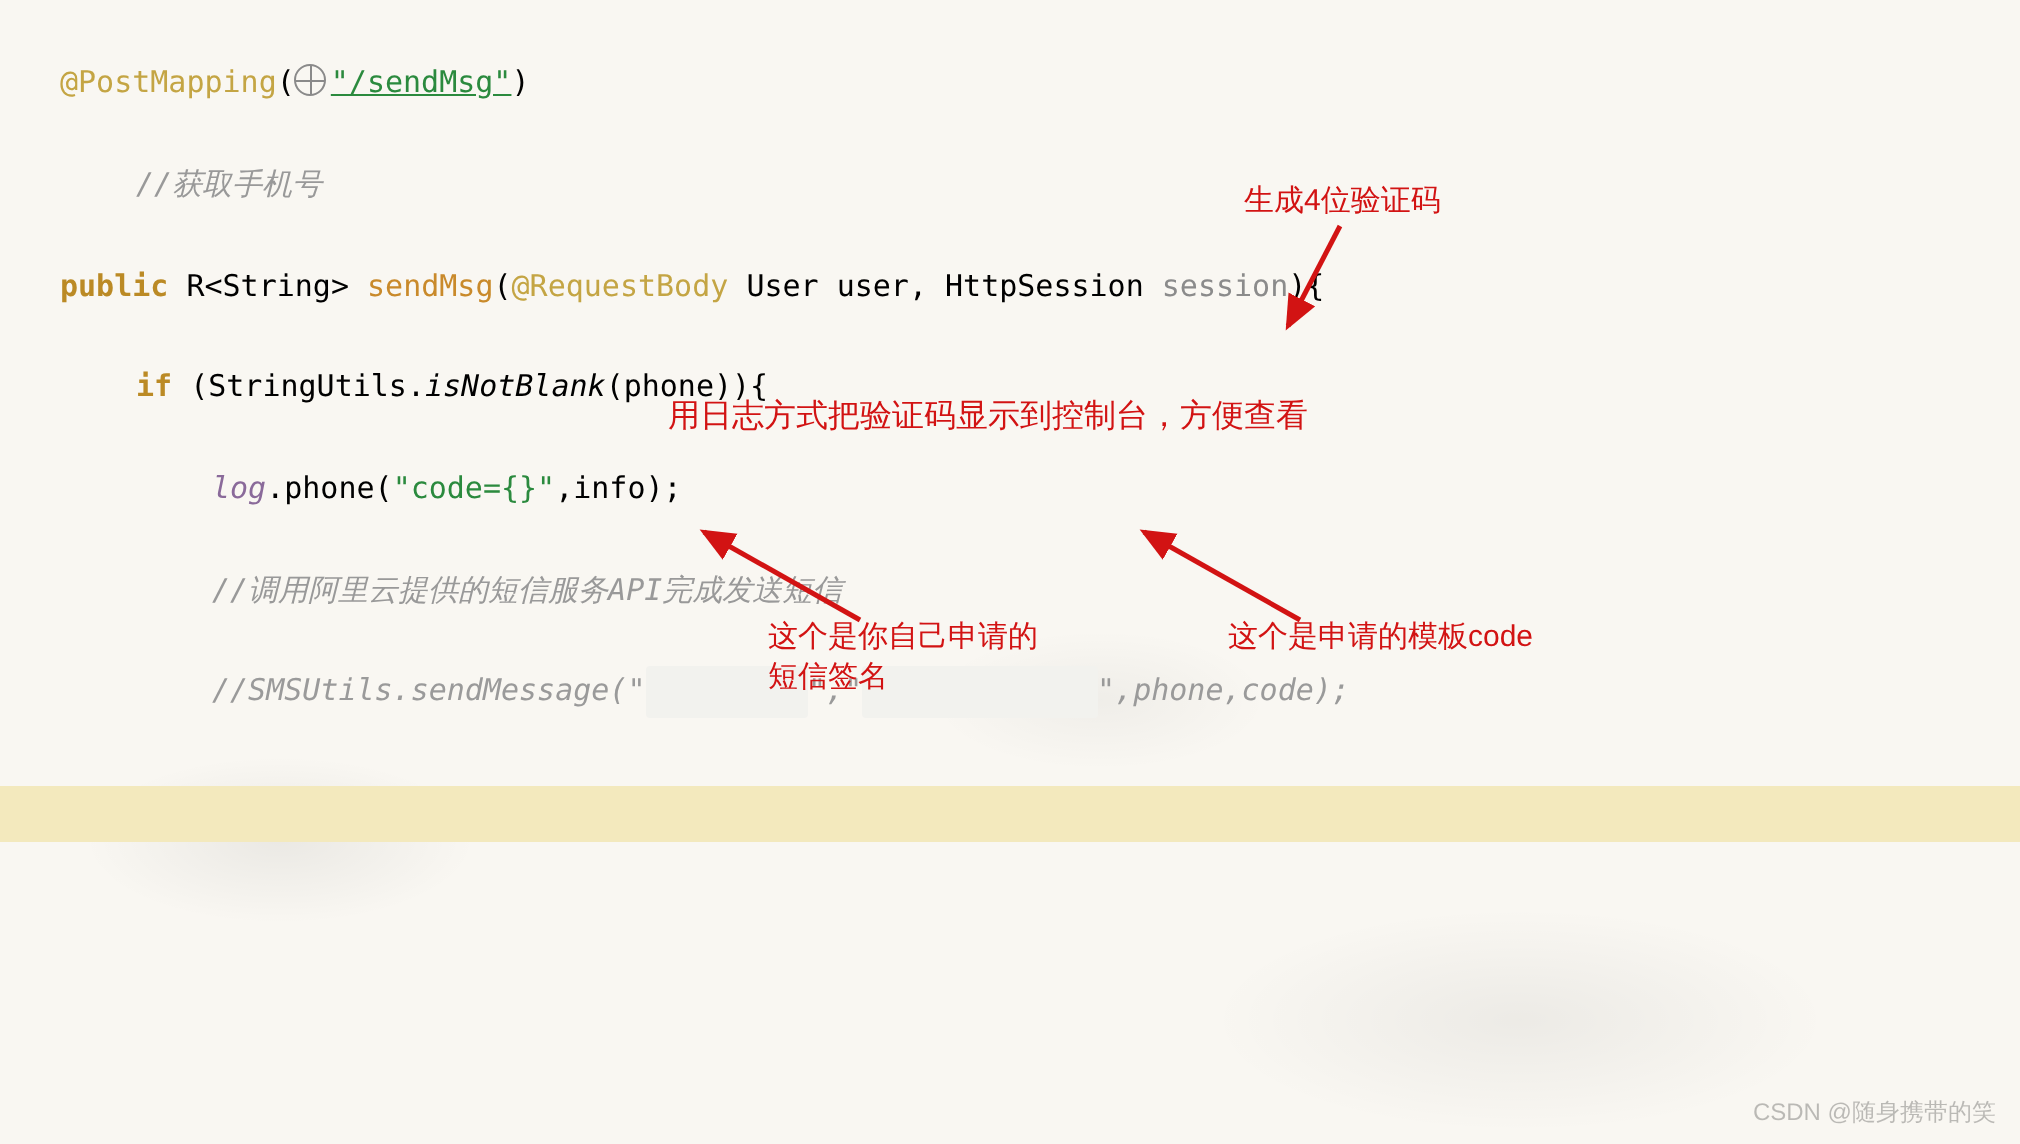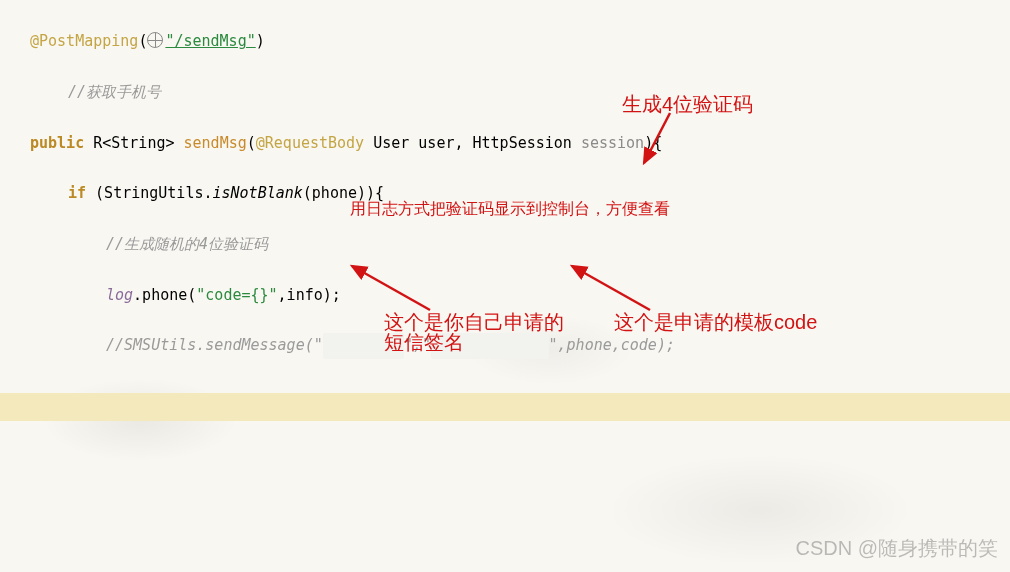--- a/index.html
+++ b/index.html
@@ -84,75 +84,75 @@
     height:28px;
     background:linear-gradient(#f3e9bd,#f3e9bd);
     z-index:0;
   }
   .gcol{color:#8b8b8b}
   
   .note{
     position:absolute;
     color:var(--red);
     font-family:"PingFang SC","Microsoft YaHei",sans-serif;
-    font-size:20px;
+    font-size:15px;
     white-space:nowrap;
     z-index:3;
     pointer-events:none;
   }
   svg.arrow{
     position:absolute;
     z-index:2;
     pointer-events:none;
     overflow:visible;
   }
   .watermark{
     position:absolute;
     right:12px;
     bottom:6px;
     color:rgba(0,0,0,0.25);
     font-family:"PingFang SC","Microsoft YaHei",sans-serif;
-    font-size:20px;
+    font-size:12px;
     z-index:4;
   }
   .redacted{
     display:inline-block;
     background:#f2f2ee;
     color:transparent;
     border-radius:2px;
   }
 </style>
 </head>
 <body>
 
 <div class="highlight-row" style="top:393px"></div>
 
 <div class="code">
 <span class="l i1"><span class="ann">@PostMapping</span>(<span class="globe"></span><span class="str-u">"/sendMsg"</span>)</span>
 <span class="l i2"><span class="cm">//获取手机号</span></span>
 <span class="l i1"><span class="kw">public</span> <span>R&lt;String&gt;</span> <span class="mname">sendMsg</span>(<span class="ann">@RequestBody</span> <span>User user, HttpSession </span><span class="gcol">session</span><span>){</span></span>
 <span class="l i2"><span class="kw">if</span> <span>(StringUtils.</span><span class="stat">isNotBlank</span><span>(phone)){</span></span>
-<span class="l i3"><span class="cm">//生成随机的4位验证码</span></span>
 <span class="l i3"><span class="field">log</span><span>.phone(</span><span class="str">"code={}"</span><span>,info);</span></span>
+<span class="l i3"><span class="cm">//调用阿里云提供的短信服务API完成发送短信</span></span>
 <span class="l i3"><span class="cm-it"><span>//SMSUtils.sendMessage("</span><span class="redacted">xxxxxxxxx</span><span>","</span><span class="redacted">xxxxxxxxxxxxx</span><span>",phone,code);</span></span></span>
 <span class="l i3"></span>
 
 
 
 
 
 
 
 
 
 
 </div>
 
 <div class="note" style="left:622px;top:88px">生成4位验证码</div>
-<div class="note" style="left:350px;top:196px;font-size:16px">用日志方式把验证码显示到控制台，方便查看</div>
+<div class="note" style="left:334px;top:196px;font-size:16px">用日志方式把验证码显示到控制台，方便查看</div>
 <div class="note" style="left:384px;top:306px">这个是你自己申请的</div>
 <div class="note" style="left:384px;top:326px">短信签名</div>
 <div class="note" style="left:614px;top:306px">这个是申请的模板code</div>
 
 <svg class="arrow" style="left:630px;top:108px" width="60" height="70">
   <defs>
       <marker id="ah1" markerWidth="8" markerHeight="8" refX="6" refY="3" orient="auto">
         <path d="M0,0 L7,3 L0,6 Z" fill="#d21313"></path>
       </marker>
     </defs>

